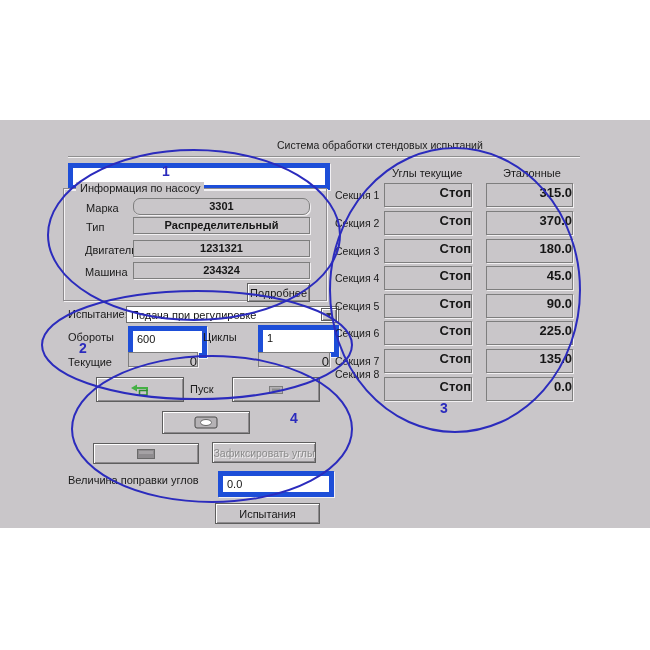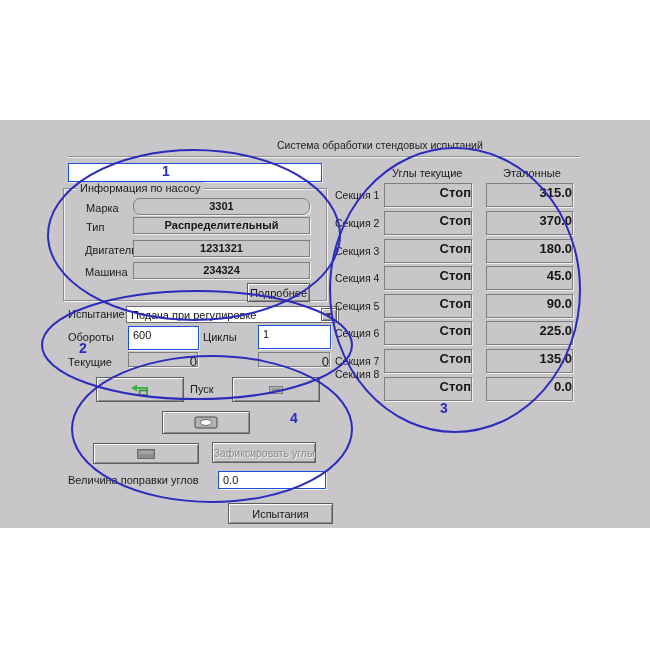--- a/index.html
+++ b/index.html
@@ -10,21 +10,21 @@
   .lbl{position:absolute;font-size:11px;color:#1a1a1a;white-space:nowrap;}
   .title{position:absolute;font-size:10.5px;color:#1c1c1c;white-space:nowrap;}
   .etch{position:absolute;height:0;border-top:1px solid #8f8f8f;border-bottom:1px solid #f5f3f5;}
 
   .sunken{position:absolute;background:#c9c6c9;border:1px solid #7e7e7e;
           box-shadow:1px 1px 0 #f2f0f2;}
   .sunken .val{display:block;font-size:11px;font-weight:bold;color:#161616;
                text-align:center;margin-top:1px;}
   .sunken .val-left{display:block;font-size:13px;font-weight:bold;color:#161616;
                text-align:right;padding:1px 0 0 3px;}
-  .whitebox{position:absolute;background:#ffffff;border:1px solid #1d4ed8;
+  .whitebox{position:absolute;background:#ffffff;border:5px solid #1d4ed8;
             box-shadow:1px 1px 0 #f2f0f2;}
   .whitebox .in{display:block;font-size:11px;color:#141414;padding:2px 0 0 4px;white-space:nowrap;}
 
   .btn{position:absolute;background:#c9c6c9;border:1px solid #5e5e5e;
        box-shadow:inset 1px 1px 0 #ffffff,inset -1px -1px 0 #8d8a8d;
        display:flex;align-items:center;justify-content:center;
        font-size:11px;color:#161616;white-space:nowrap;cursor:default;}
   .btn.disabled{color:#8b8b8b;text-shadow:1px 1px 0 #f0eef0;font-size:10.5px;}
 
   .groupbox{position:absolute;border:1px solid #8d8a8d;box-shadow:1px 1px 0 #f4f2f4,inset 1px 1px 0 #f4f2f4;}
@@ -133,21 +133,21 @@
         <rect x="2" y="2" width="14" height="3" fill="#a5a2a5"></rect>
       </svg>
     </div>
     <div class="btn disabled" style="left:212px;top:322px;width:102px;height:19px;">Зафиксировать углы</div>
 
     <div class="lbl" style="left:68px;top:354px;">Величина поправки углов</div>
     <div class="whitebox" style="left:218px;top:351px;width:106px;height:16px;">
       <span class="in">0.0</span>
     </div>
 
-    <div class="btn" style="left:215px;top:383px;width:103px;height:19px;margin-left:13px;">Испытания</div>
+    <div class="btn" style="left:215px;top:383px;width:103px;height:19px;">Испытания</div>
 
     <div class="lbl" style="left:392px;top:47px;">Углы текущие</div>
     <div class="lbl" style="left:503px;top:47px;">Эталонные</div>
 
     <div>
       <div class="sec-label" style="left:335px;top:63px;">Секция 1</div>
       <div class="sunken" style="left:384px;top:63px;width:86px;height:22px;">
           <span class="val-left">Стоп</span>
         </div>
       <div class="sunken" style="left:486px;top:63px;width:85px;height:22px;">

